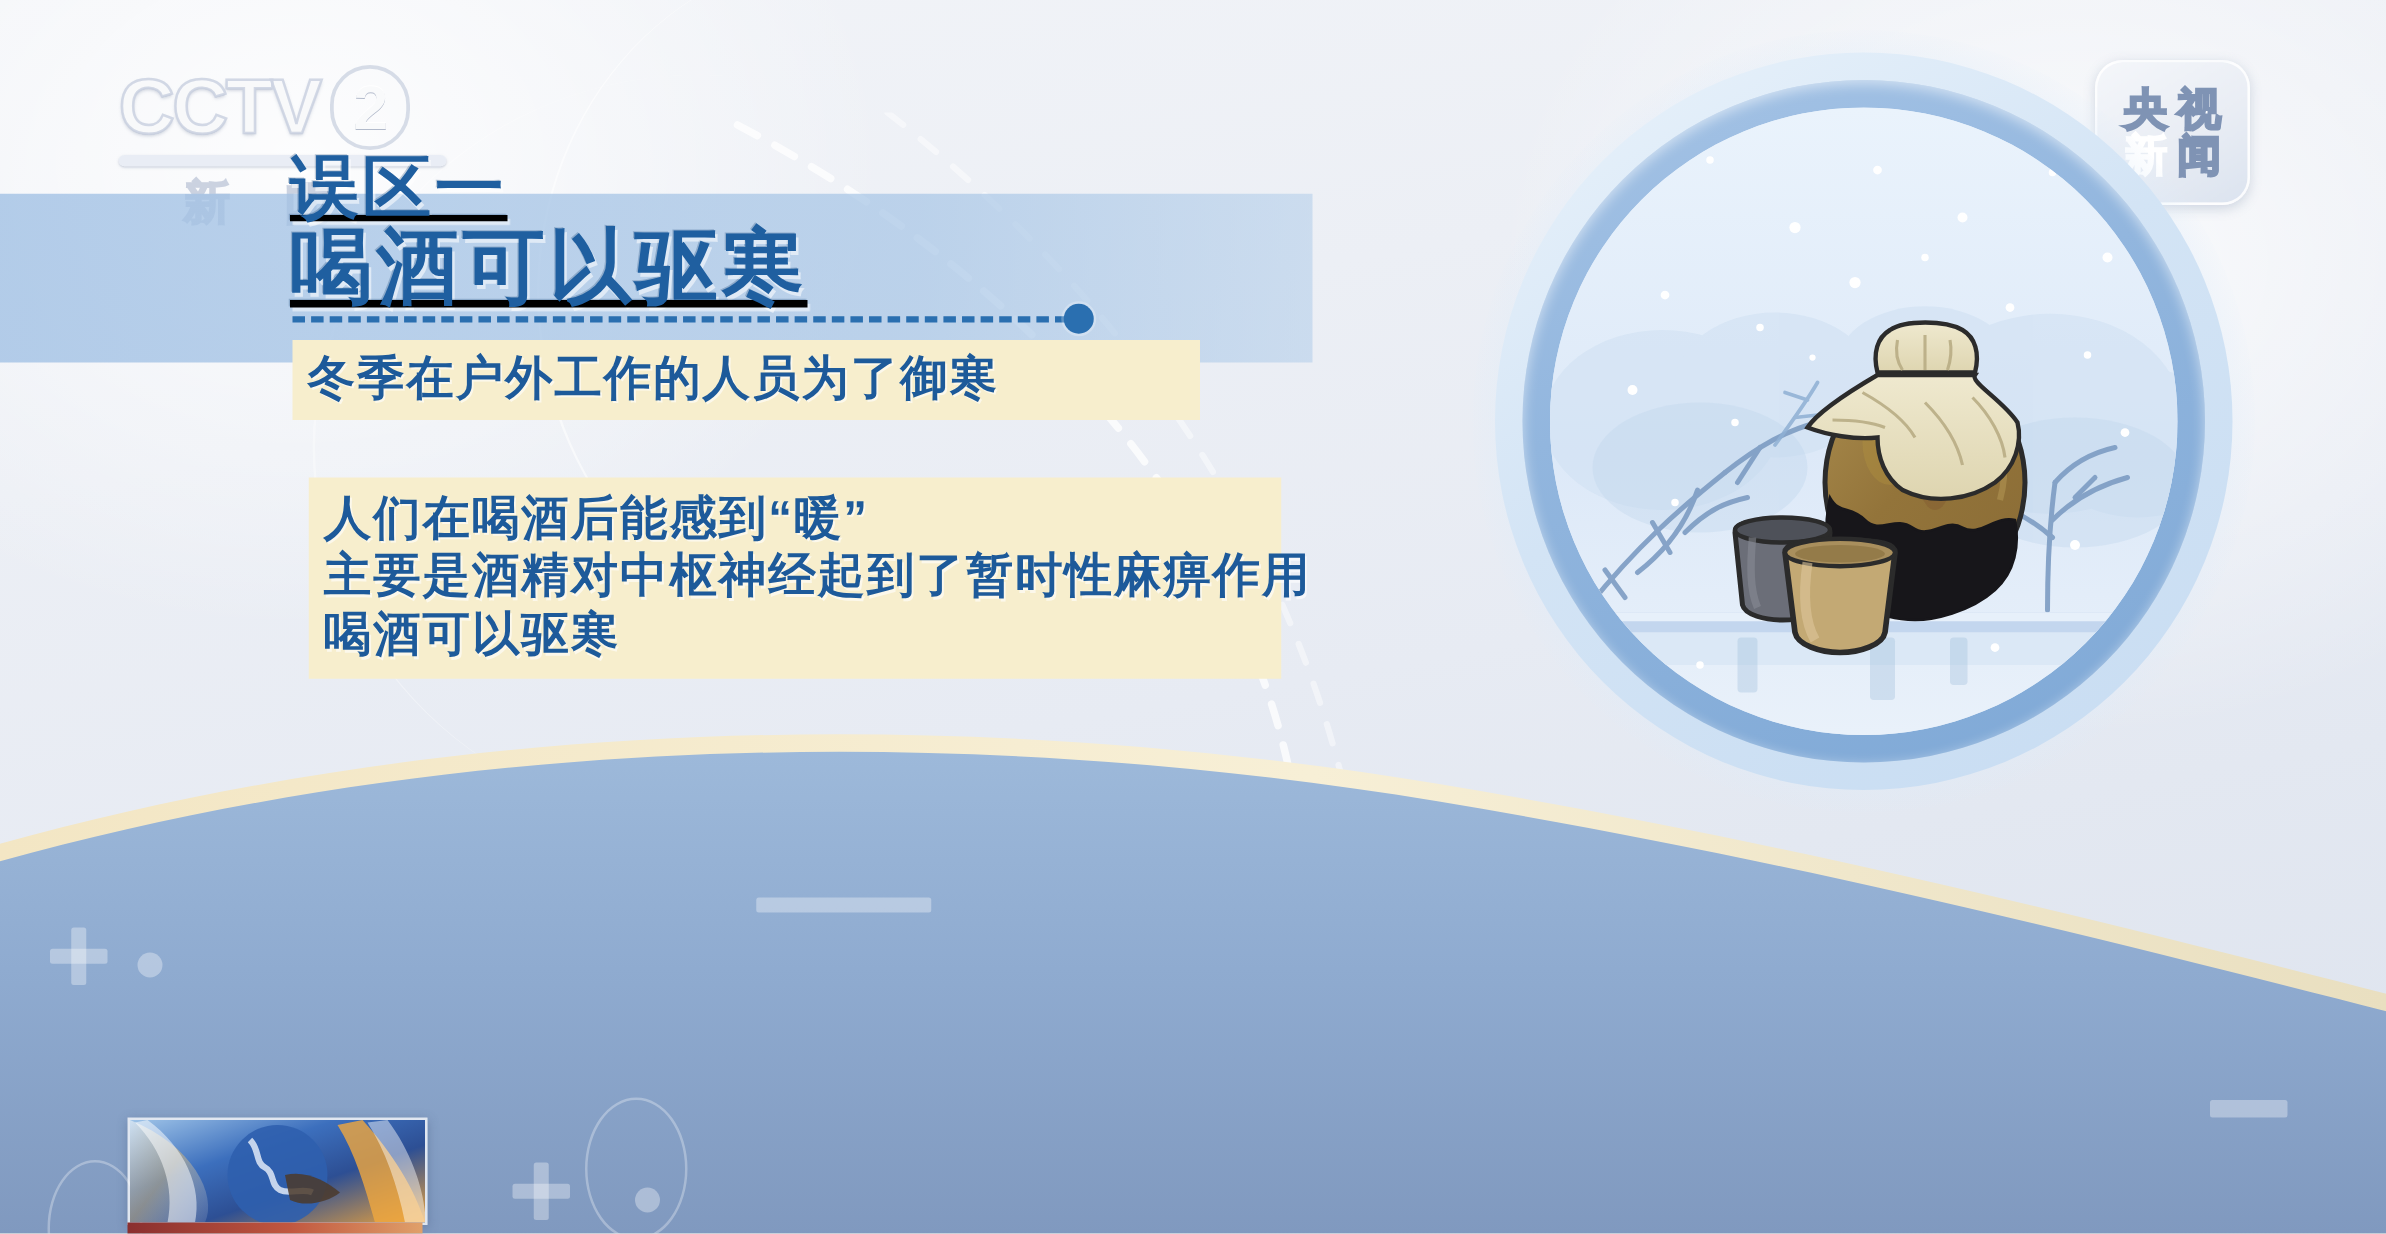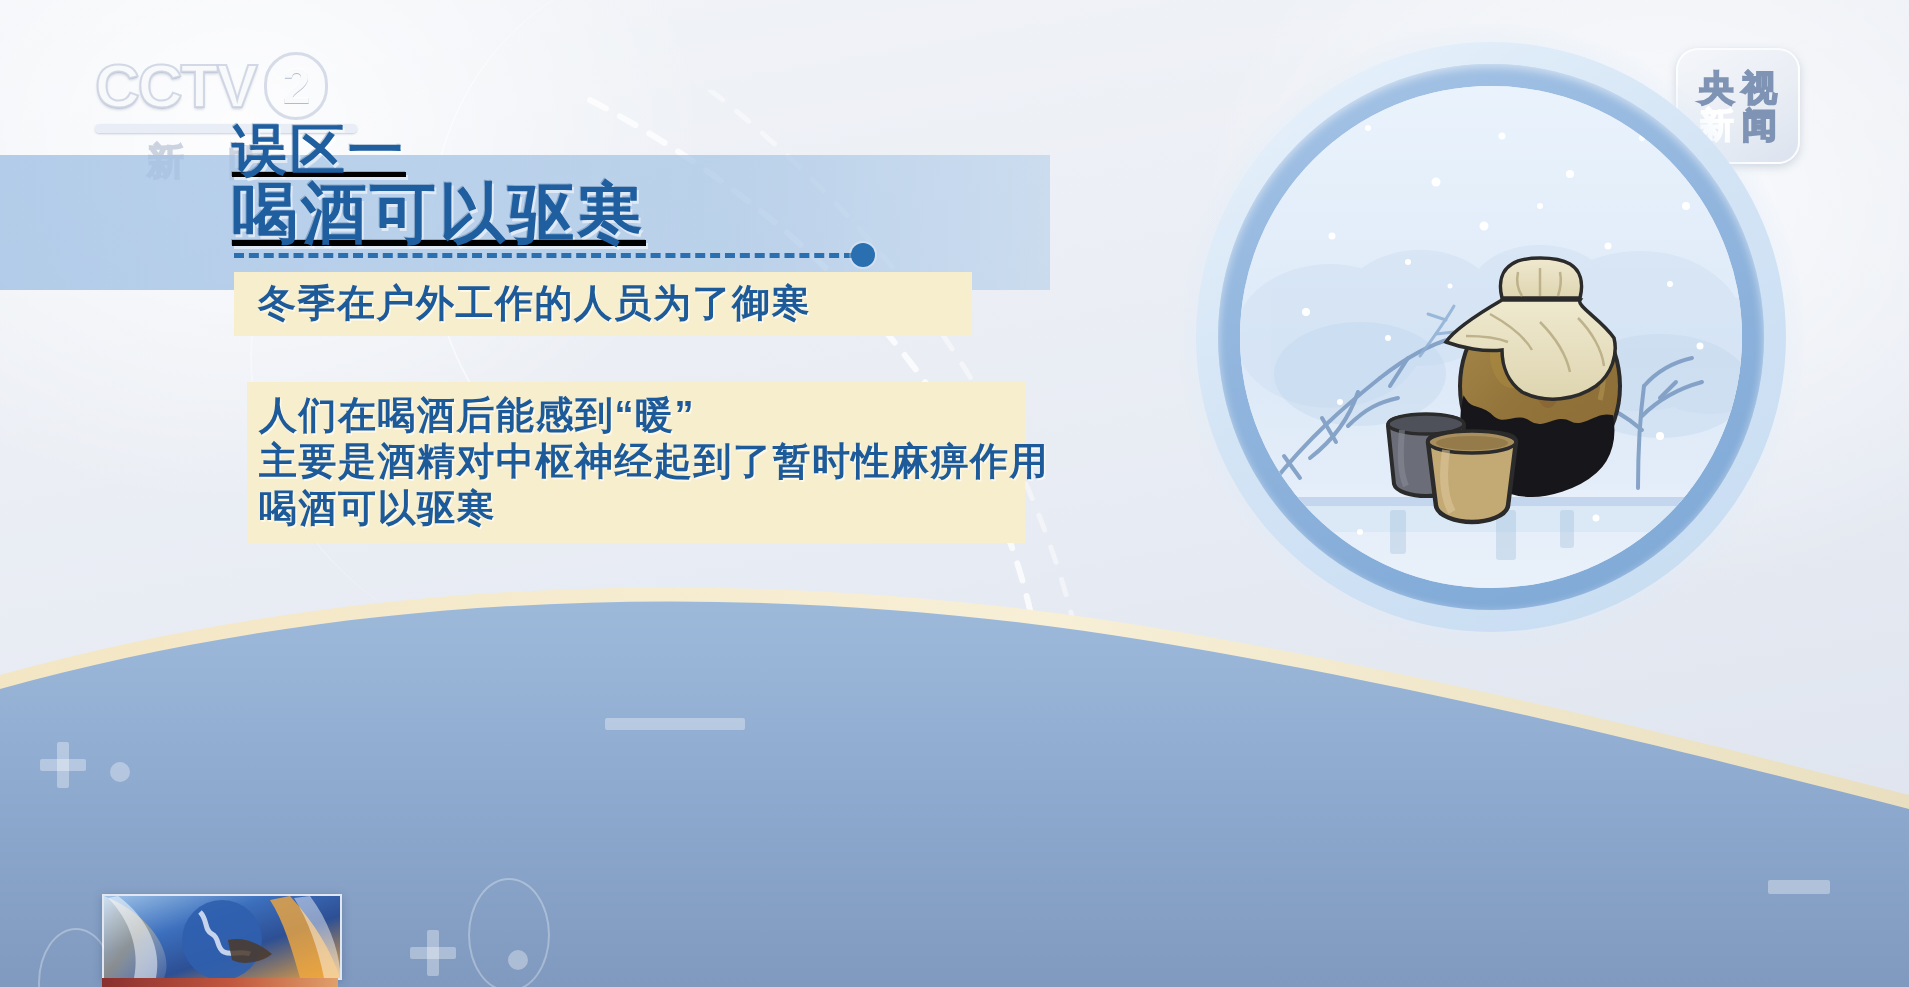--- a/index.html
+++ b/index.html
@@ -79,21 +79,21 @@
   .dash-line{position:absolute;left:234px;top:253px;width:620px;height:0;
     border-top:5px dashed #2a6fb0;z-index:7;}
   .dash-dot{position:absolute;left:851px;top:243px;width:24px;height:24px;border-radius:50%;
     background:#2a6fb0;z-index:7;box-shadow:0 0 0 2px rgba(255,255,255,.25);}
 
   
   .cap{position:absolute;background:#f7eecd;z-index:6;}
   .cap-line{font-size:38px;font-weight:800;color:#1d5a9a;letter-spacing:1.5px;
     line-height:1.22;white-space:nowrap;
     text-shadow:1.5px 2px 0 rgba(255,255,255,.6);}
-  #cap1{left:234px;top:272px;width:714px;padding:8px 0 10px 24px;}
+  #cap1{left:234px;top:272px;width:714px;padding:8px 0 10px 12px;}
   #cap2{left:247px;top:382px;width:766px;padding:10px 0 12px 12px;}
 
   
   .circle-wrap{position:absolute;left:1196px;top:42px;width:590px;height:590px;z-index:5;}
   .c-glow{position:absolute;inset:-18px;border-radius:50%;
     background:radial-gradient(circle, rgba(222,236,250,.95) 52%, rgba(222,236,250,0) 72%);}
   .c-outer{position:absolute;inset:0;border-radius:50%;
     background:linear-gradient(150deg,#eaf3fb 0%, #d3e4f5 45%, #c7dcf2 100%);}
   .c-ring{position:absolute;inset:22px;border-radius:50%;
     background:linear-gradient(160deg,#a6c4e6 0%, #92b6de 40%, #7ea8d6 100%);

